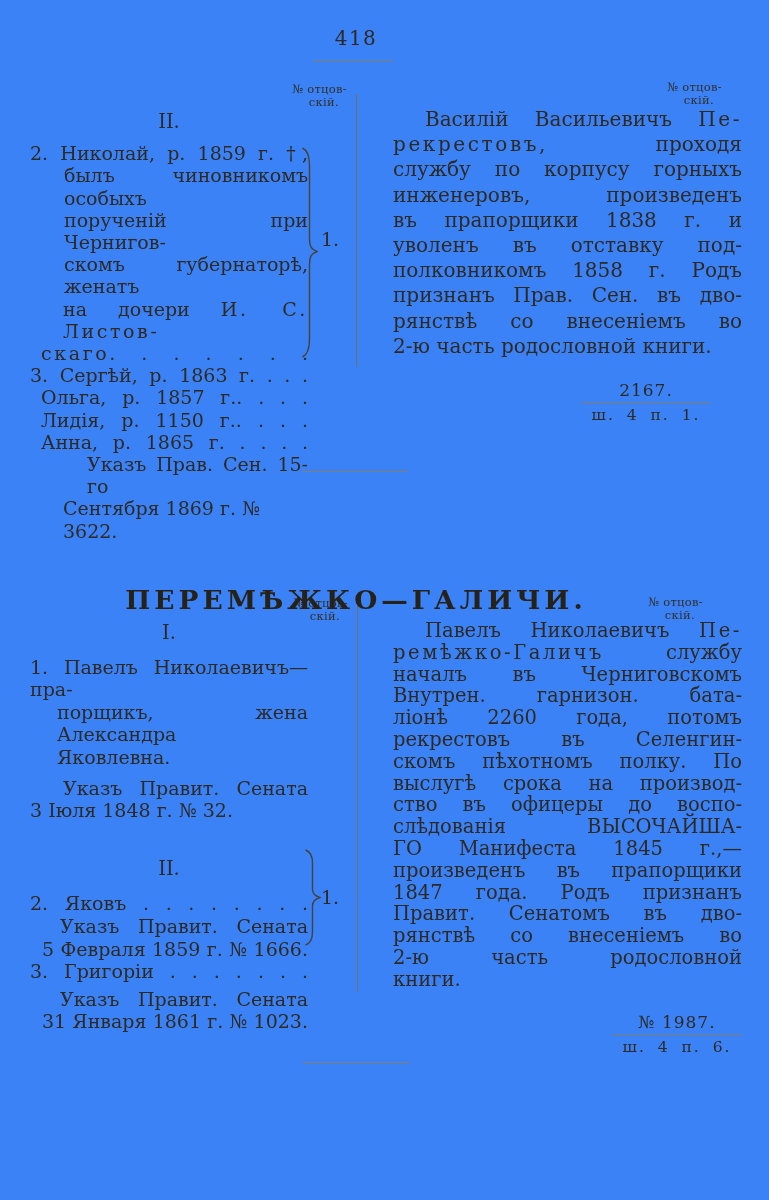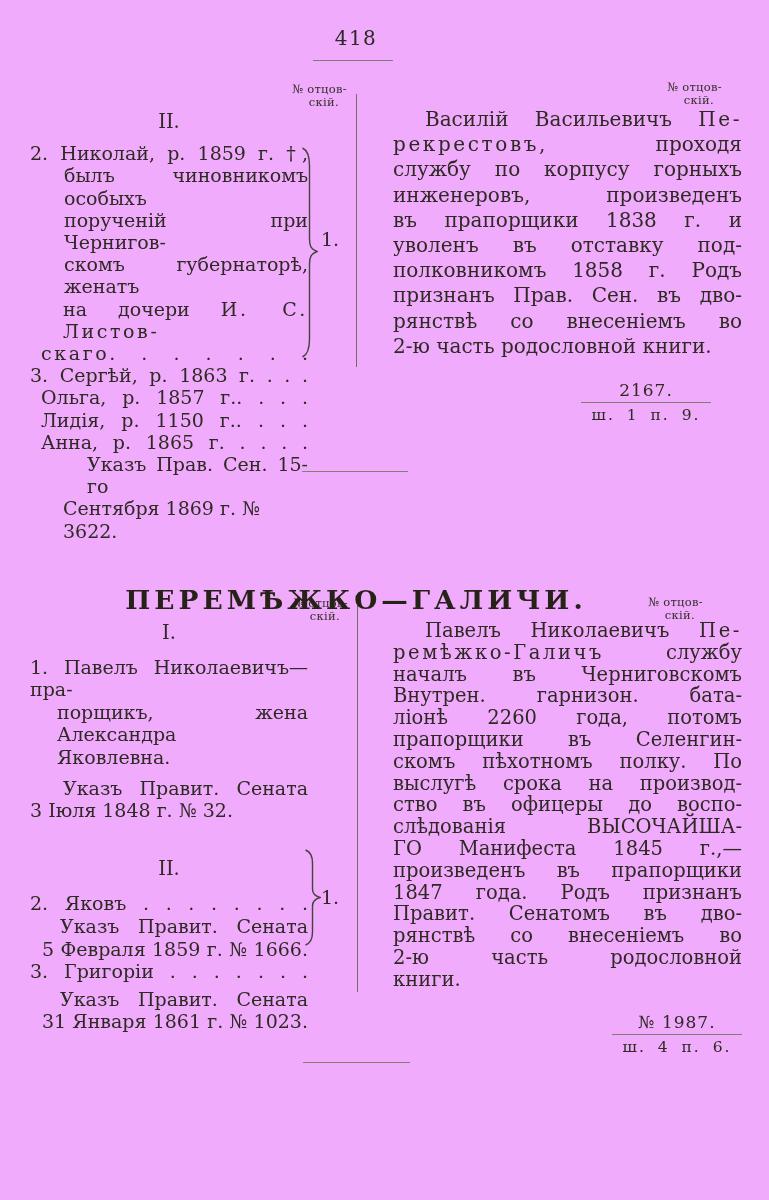--- a/index.html
+++ b/index.html
@@ -1,18 +1,18 @@
 <!DOCTYPE html>
 <html><head>
 <meta charset="utf-8">
 <style>
   html,body{margin:0;padding:0;background:#e8e4d6;}
   #page{
     position:relative;width:769px;height:1200px;margin:0 auto;
-    background:#f0abfc;
+    background:#3b82f6;
     color:#2e2a23;
     font-family:"DejaVu Serif", serif;
     overflow:hidden;
   }
   .abs{position:absolute;}
   .jl{text-align:justify;text-align-last:justify;}
   .sp{letter-spacing:2.6px;}
   .p11{padding-left:11px;}
   .p12{padding-left:12px;}
   .p27{padding-left:27px;}
@@ -127,21 +127,21 @@
     <div class="jl">уволенъ въ отставку под-</div>
     <div class="jl">полковникомъ 1858 г. Родъ</div>
     <div class="jl">признанъ Прав. Сен. въ дво-</div>
     <div class="jl">рянствѣ со внесеніемъ во</div>
     <div>2-ю часть родословной книги.</div>
   </div>
 
   <div class="abs ref" id="ref1">
     <div class="num">2167.</div>
     <div class="rule"></div>
-    <div class="code">ш. 1 п. 9.</div>
+    <div class="code">ш. 4 п. 1.</div>
   </div>
 
   <div class="abs divider" id="dv1"></div>
 
   <div class="abs" id="title">ПЕРЕМѢЖКО—ГАЛИЧИ.</div>
 
   <div class="abs" id="bl">
     <div class="secnum secnum1">I.</div>
     <div class="jl">1. Павелъ Николаевичъ—пра-</div>
     <div class="jl p27">порщикъ, жена Александра</div>
@@ -161,21 +161,21 @@
     <path class="brace" d="M3.5,1 C9,3 10.5,8 10.5,14 L10.5,40 C10.5,44.5 12.5,47 18,48.5 C12.5,50 10.5,52.5 10.5,57 L10.5,83 C10.5,89 9,94 3.5,96"></path>
   </svg>
   <div class="abs fnum" id="fn2">1.</div>
 
   <div class="abs" id="br">
     <div class="jl find"><span>Павелъ Николаевичъ </span><span class="sp">Пе-</span></div>
     <div class="jl"><span class="sp">ремѣжко-Галичъ</span><span> службу</span></div>
     <div class="jl">началъ въ Черниговскомъ</div>
     <div class="jl">Внутрен. гарнизон. бата-</div>
     <div class="jl">ліонѣ 2260 года, потомъ</div>
-    <div class="jl">прапорщики въ Селенгин-</div>
+    <div class="jl">рекрестовъ въ Селенгин-</div>
     <div class="jl">скомъ пѣхотномъ полку. По</div>
     <div class="jl">выслугѣ срока на производ-</div>
     <div class="jl">ство въ офицеры до воспо-</div>
     <div class="jl">слѣдованія ВЫСОЧАЙША-</div>
     <div class="jl">ГО Манифеста 1845 г.,—</div>
     <div class="jl">произведенъ въ прапорщики</div>
     <div class="jl">1847 года. Родъ признанъ</div>
     <div class="jl">Правит. Сенатомъ въ дво-</div>
     <div class="jl">рянствѣ со внесеніемъ во</div>
     <div class="jl">2-ю часть родословной</div>

